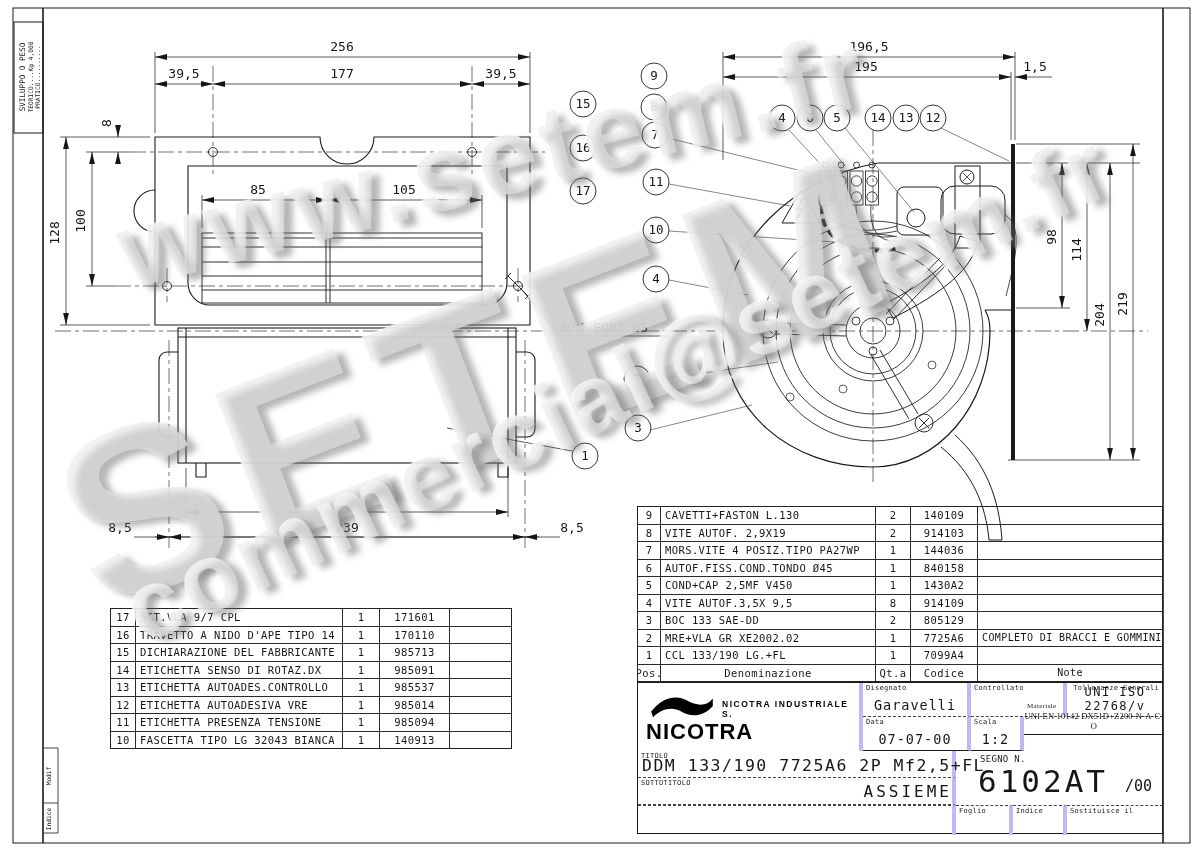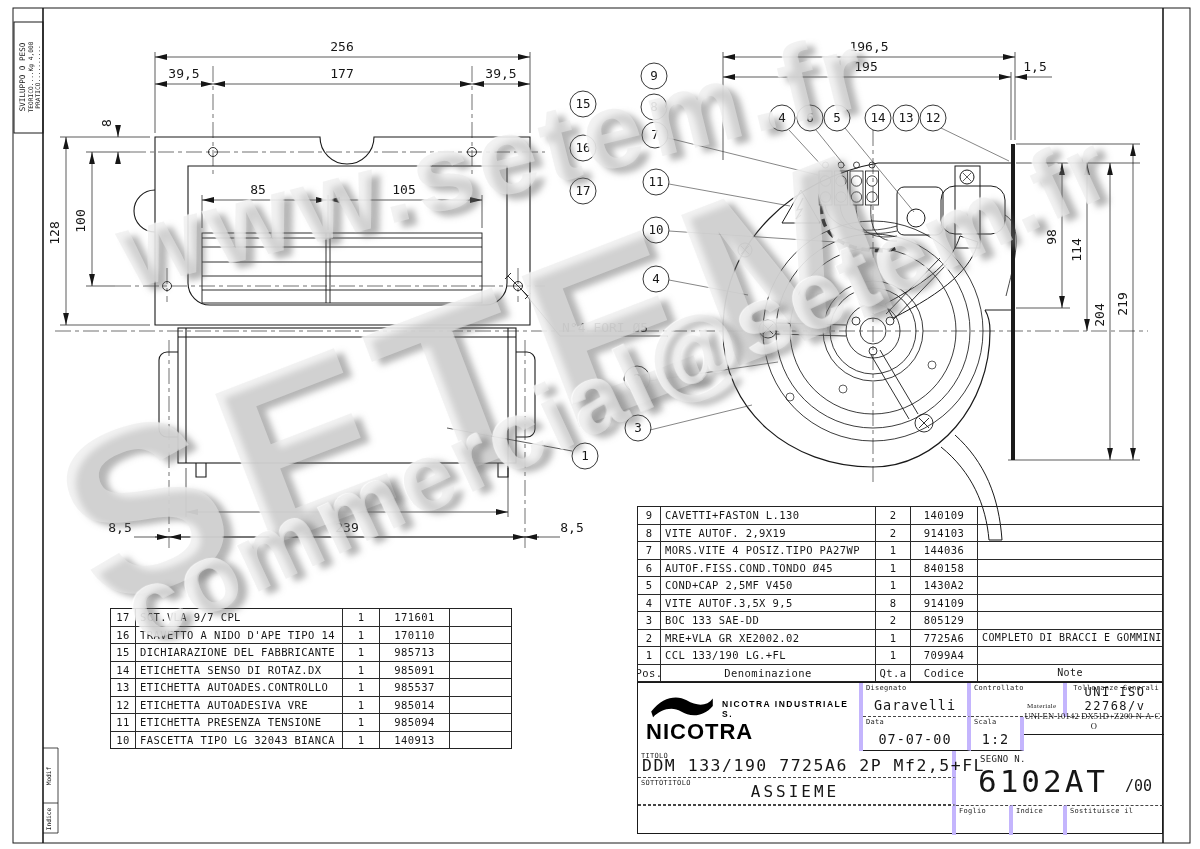--- a/index.html
+++ b/index.html
@@ -42,21 +42,21 @@
   .bsolid-r{border-right:4px solid #c4b5fd;}
   .bdash-b{border-bottom:1px dashed #444;}
   .bsolid-b{border-bottom:1px solid #1a1a1a;}
   .bdash-t{border-top:1px dashed #444;}
   .logo-flag{position:absolute;left:10px;top:8px;}
   .company{position:absolute;left:84px;top:16px;font-family:"Liberation Sans",sans-serif;
            font-weight:bold;font-size:8.5px;letter-spacing:1.5px;color:#000;}
   .logoword{position:absolute;left:8px;top:36px;font-family:"Liberation Sans",sans-serif;
             font-weight:bold;font-size:22px;letter-spacing:1px;color:#000;}
   .titolo-val{position:absolute;left:4px;right:4px;bottom:2px;font-size:16.5px;letter-spacing:1.5px;white-space:nowrap;}
-  .sotto-val{position:absolute;left:0;right:0;bottom:3px;text-align:center;font-size:16px;letter-spacing:3px;}
+  .sotto-val{position:absolute;left:0;right:0;bottom:3px;text-align:right;font-size:16px;letter-spacing:3px;}
   .segno-val{position:absolute;left:22px;bottom:6px;font-size:31px;letter-spacing:3px;}
   .segno-rev{position:absolute;right:12px;bottom:10px;font-size:15px;}
 </style>
 </head>
 <body>
 
 <div id="sheet">
 
 <svg width="1200" height="849" viewBox="0 0 1200 849" style="position:absolute;left:0;top:0;z-index:10">
   <defs>

